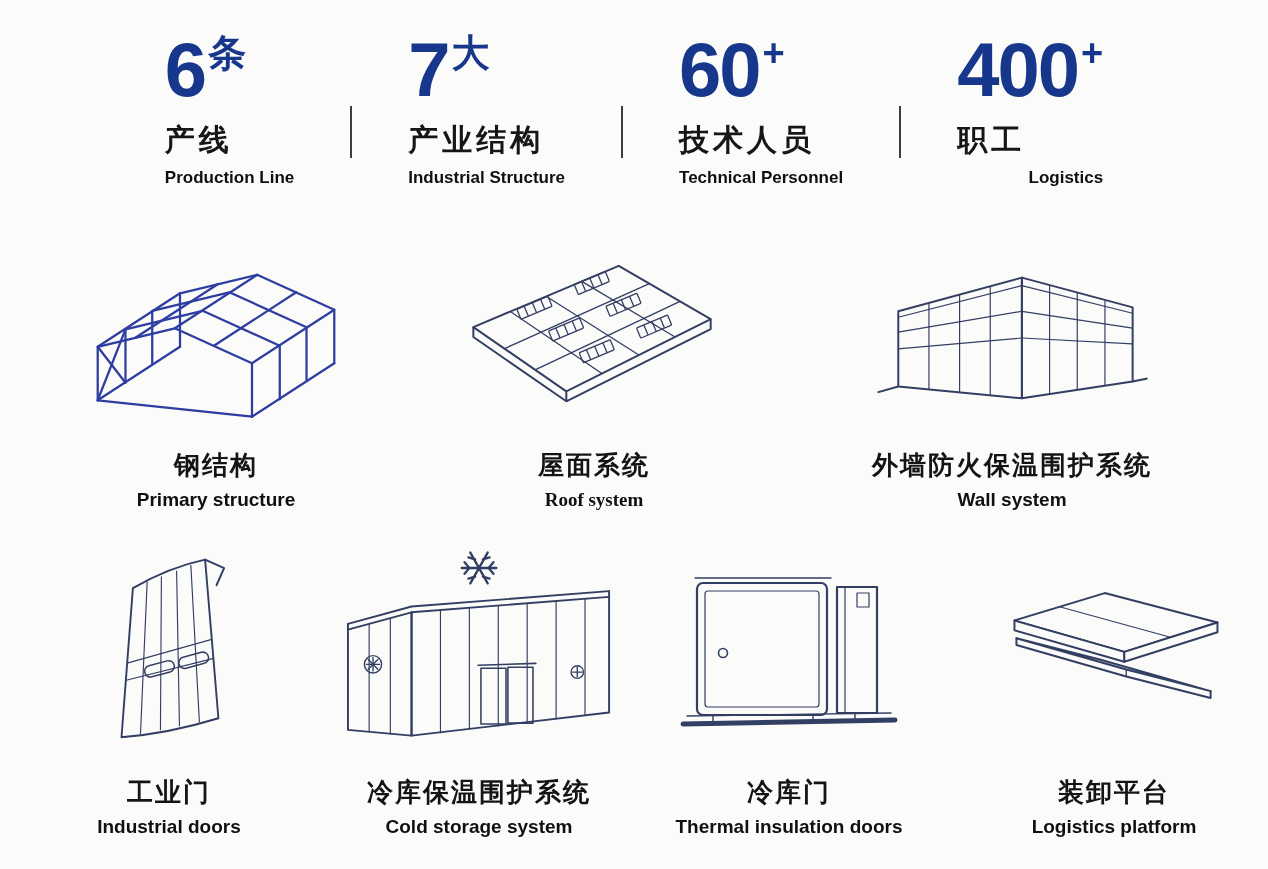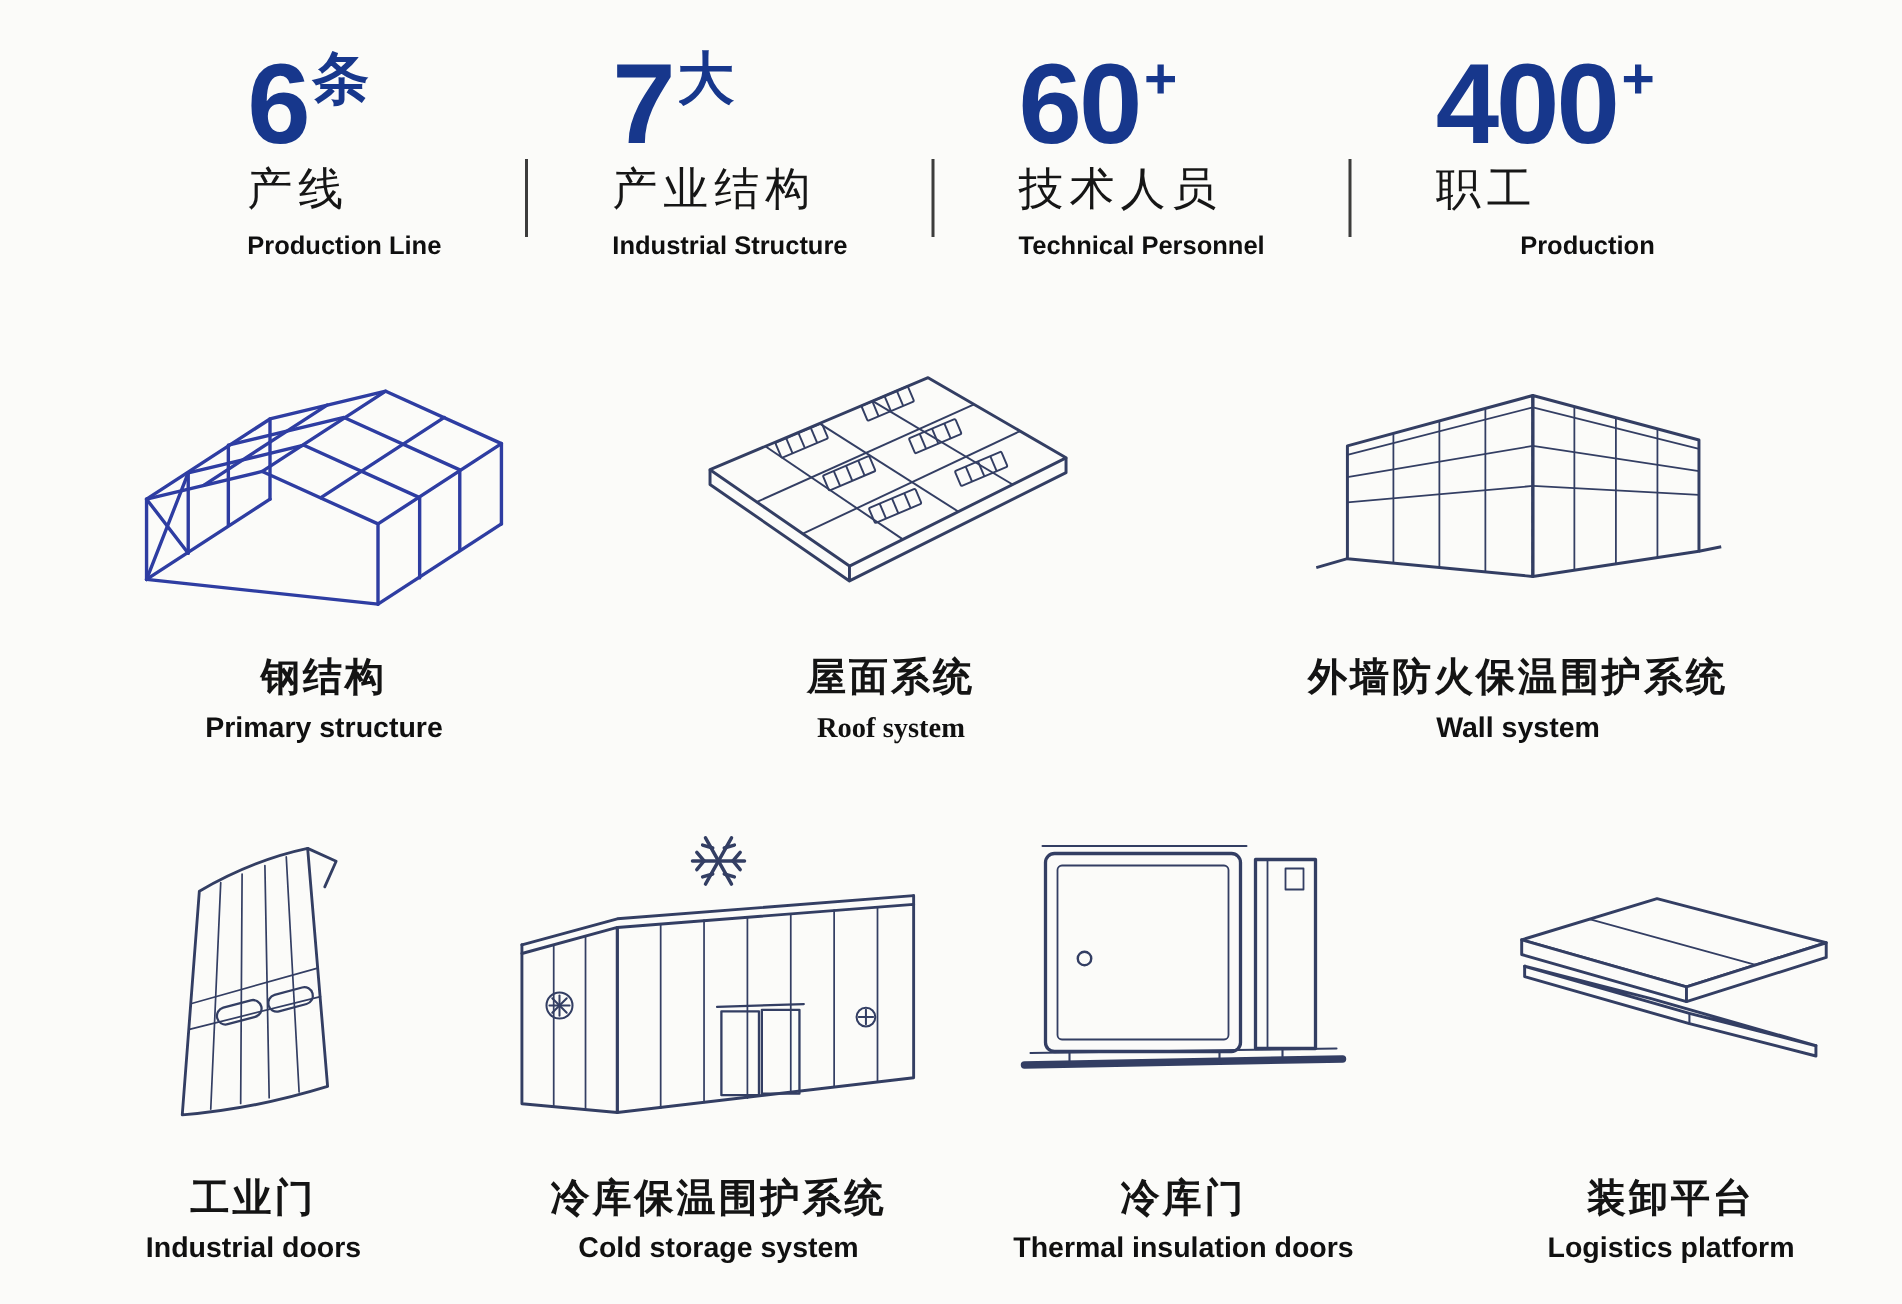--- a/index.html
+++ b/index.html
@@ -11,35 +11,35 @@
     color: #141414;
     overflow: hidden;
   }
   .page { position: relative; width: 1268px; height: 728px; padding-top: 34px; }
 
   
   .stats-row { display: flex; justify-content: center; align-items: flex-start; }
   .stat { text-align: left; padding: 0 56px; }
   .stat-number { color: #17378c; font-size: 76px; font-weight: 700; line-height: 0.95; letter-spacing: -2px; }
   .stat-number .unit { font-size: 38px; position: relative; top: -30px; margin-left: 3px; letter-spacing: 0; }
-  .stat-zh { font-size: 30px; font-weight: 400; letter-spacing: 4px; margin-top: 0; color: #161616; }
+  .stat-zh { font-size: 30px; font-weight: 700; letter-spacing: 4px; margin-top: 14px; color: #161616; }
   .stat-en { font-size: 17px; font-weight: 700; margin-top: 7px; color: #0f0f0f; text-align: right; }
   .divider { width: 2px; height: 52px; background: #3c3c3c; margin-top: 72px; }
 
   
   .cards-row { display: flex; justify-content: center; align-items: flex-end; }
   .row1 { margin-top: 50px; gap: 28px; }
   .row2 { margin-top: 30px; gap: 10px; }
   .card { display: flex; flex-direction: column; align-items: center; }
   .row1 .card:nth-child(1) { width: 360px; }
   .row1 .card:nth-child(2) { width: 340px; font-family: Liberation Serif, serif; }
   .row1 .card:nth-child(3) { width: 440px; }
   .row2 .card:nth-child(1) { width: 330px; }
   .row2 .card:nth-child(2) { width: 270px; }
-  .row2 .card:nth-child(3) { width: 330px; gap: 20px; }
+  .row2 .card:nth-child(3) { width: 330px; }
   .row2 .card:nth-child(4) { width: 300px; }
   .illus { display: flex; align-items: flex-end; justify-content: center; }
   .row1 .illus { height: 188px; }
   .row2 .illus { height: 212px; }
   .card-zh { font-size: 26px; font-weight: 700; letter-spacing: 2px; margin-top: 22px; color: #141414; text-align: center; }
   .card-en { font-size: 19px; font-weight: 700; margin-top: 6px; color: #101010; text-align: center; }
   svg { display: block; }
 </style>
 </head>
 <body>
@@ -68,21 +68,21 @@
       <div class="stat-number"><span>60</span><span class="unit">+</span></div>
       <div class="stat-zh">技术人员</div>
       <div class="stat-en">Technical Personnel</div>
     </div>
 
     <div class="divider"></div>
 
     <div class="stat">
       <div class="stat-number"><span>400</span><span class="unit">+</span></div>
       <div class="stat-zh">职工</div>
-      <div class="stat-en">Production</div>
+      <div class="stat-en">Logistics</div>
     </div>
 
   </div>
 
   <div class="cards-row row1">
 
     <figure class="card" style="margin:0">
       <div class="illus">
         <svg width="310" height="180" viewBox="0 0 280 175">
           <g fill="none" stroke="#2e3da2" stroke-width="2.2" stroke-linejoin="round" stroke-linecap="round">

